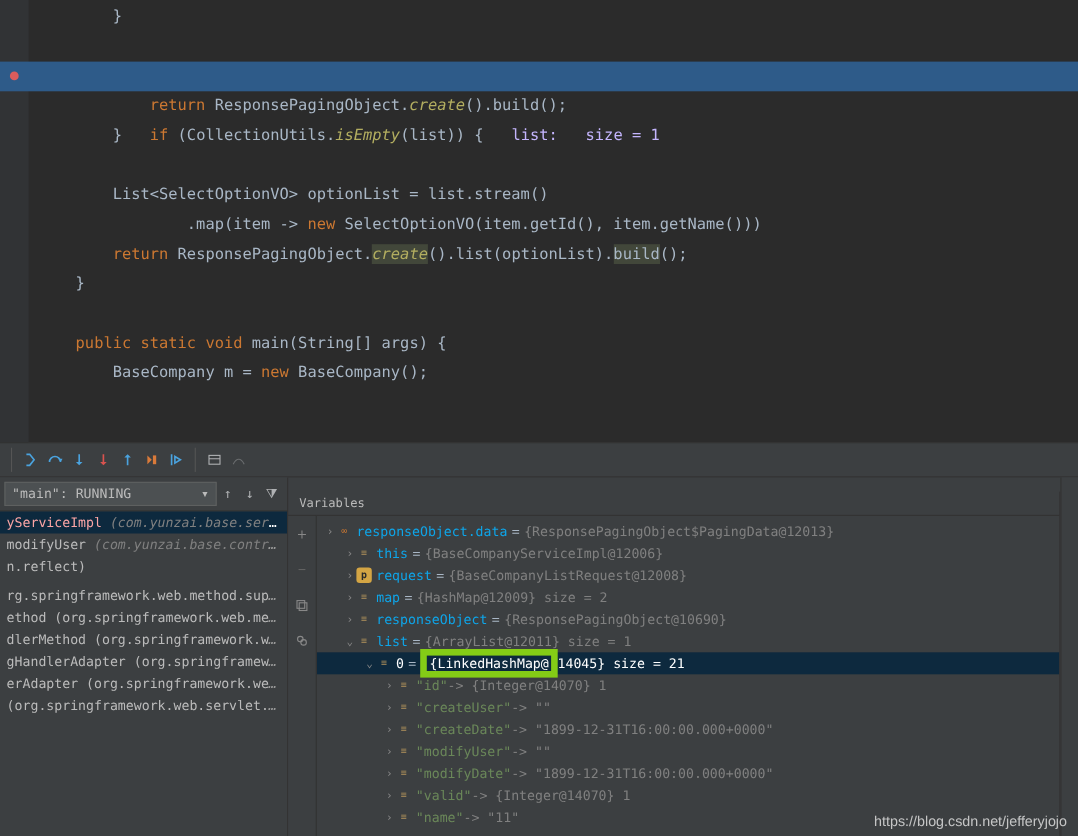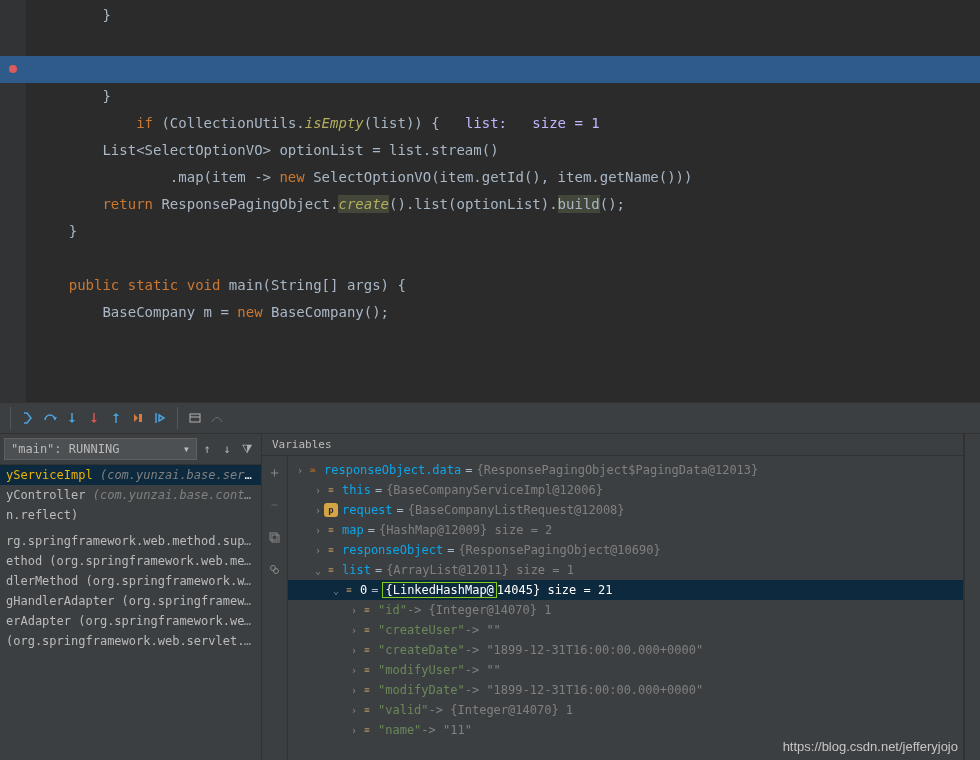--- a/index.html
+++ b/index.html
@@ -94,28 +94,29 @@
     padding: 3px 6px;
     white-space:nowrap;
     overflow:hidden;
     text-overflow:ellipsis;
     color:#999;
     font-style:italic;
     font-size:12px;
   }
   .frame-row.sel { background:#0d293e; color:#fff; font-style:normal;}
   .frame-row .pkg { color:#808080; font-style:italic;}
-  .frame-row.sel .svc { color:#eab308; font-style:normal;}
+  .frame-row.sel .svc { color:#fca5a5; font-style:normal;}
   .frame-row .svcnm { color:#bbb; font-style:normal;}
 
   .var-pane {
     flex:1;
     display:flex;
     flex-direction:column;
     border-right:1px solid #323232;
+    margin-top:13px;
   }
   .var-title {
     height:22px;
     border-bottom:1px solid #323232;
     padding-left:10px;
     font-size:11px;
     color:#bbb;
     display:flex;
     align-items:center;
   }
@@ -155,49 +156,50 @@
     margin-right:4px;
     font-size:9px;
   }
   .ficon.p { background:#d4a544; color:#2b2b2b; border-radius:3px; font-weight:bold;}
   .ficon.f { color:#b3935c; }
   .vname { color:#0ea5e9;}
   .vrow.sel .vname { color:#fff;}
   .veq { color:#a9b7c6; margin:0 4px;}
   .vval { color:#6a8759;}
   .vgrey { color:#808080;}
-  .redbox { border:1px solid #84cc16; padding:0 2px;}
+  .redbox { border:6px solid #84cc16; padding:0 2px;}
   .right-strip {
     width:16px;
     background:#3c3f41;
     border-left:1px solid #323232;
   }
   .watermark {
     position:absolute;
     bottom:6px;
-    right:22px;
+    right:10px;
     color:#ddd;
     font-family: Arial, sans-serif;
     font-size:13px;
     opacity:0.85;
   }
 </style>
 </head>
 <body>
 
 <div class="editor">
   <div class="gutter-pad"></div>
   <div class="editor-line"><span>        }</span></div>
   <div class="editor-line"><span></span></div>
   <div class="editor-line line-exec">
     <svg class="gutter-mark" viewBox="0 0 10 10">
         <circle cx="5" cy="5" r="4" fill="#db5c5c"></circle>
       </svg>
     <span class="kw">        if</span><span> (CollectionUtils.</span><span class="static-m">isEmpty</span><span>(list)) {   </span><span class="param">list:   size = 1</span>
   </div>
+  <div class="editor-line"><span class="kw">            return</span><span> ResponsePagingObject.</span><span class="static-m">create</span><span>().build();</span></div>
   <div class="editor-line"><span>        }</span></div>
   <div class="editor-line"><span></span></div>
   <div class="editor-line"><span>        List&lt;SelectOptionVO&gt; optionList = list.stream()</span></div>
   <div class="editor-line"><span>                .map(item -&gt; </span><span class="kw">new</span><span> SelectOptionVO(item.getId(), item.getName()))</span></div>
   <div class="editor-line"><span class="kw">        return</span><span> ResponsePagingObject.</span><span class="hl-call static-m">create</span><span>().list(optionList).</span><span class="hl-call">build</span><span>();</span></div>
   <div class="editor-line"><span>    }</span></div>
   <div class="editor-line"><span></span></div>
   <div class="editor-line"><span class="kw">    public static void</span><span> main</span><span>(String[] args) {</span></div>
   <div class="editor-line"><span>        BaseCompany m = </span><span class="kw">new</span><span> BaseCompany();</span></div>
 </div>
@@ -264,21 +266,21 @@
       <div class="frames-combo">
         <span>"main": RUNNING</span>
         <span>▾</span>
       </div>
       <div class="fh-icon">↑</div>
       <div class="fh-icon">↓</div>
       <div class="fh-icon">⧩</div>
     </div>
     <div id="frames-list">
         <div class="frame-row sel"><span class="svcnm svc">yServiceImpl</span><span class="pkg"> (com.yunzai.base.service.impl)</span></div>
-        <div class="frame-row"><span class="svcnm ">yController</span><span class="pkg"> (com.yunzai.base.controller)</span></div>
+        <div class="frame-row"><span class="svcnm ">modifyUser</span><span class="pkg"> (com.yunzai.base.controller)</span></div>
         <div class="frame-row"><span class="svcnm ">n.reflect)</span><span class="pkg"></span></div>
         <div class="frame-row"><span class="svcnm "></span><span class="pkg"></span></div>
         <div class="frame-row"><span class="svcnm ">rg.springframework.web.method.support)</span><span class="pkg"></span></div>
         <div class="frame-row"><span class="svcnm ">ethod (org.springframework.web.method.su</span><span class="pkg"></span></div>
         <div class="frame-row"><span class="svcnm ">dlerMethod (org.springframework.web.serv</span><span class="pkg"></span></div>
         <div class="frame-row"><span class="svcnm ">gHandlerAdapter (org.springframework.we</span><span class="pkg"></span></div>
         <div class="frame-row"><span class="svcnm ">erAdapter (org.springframework.web.servle</span><span class="pkg"></span></div>
         <div class="frame-row"><span class="svcnm ">(org.springframework.web.servlet.mvc.meth</span><span class="pkg"></span></div>
       </div>
   </div>

